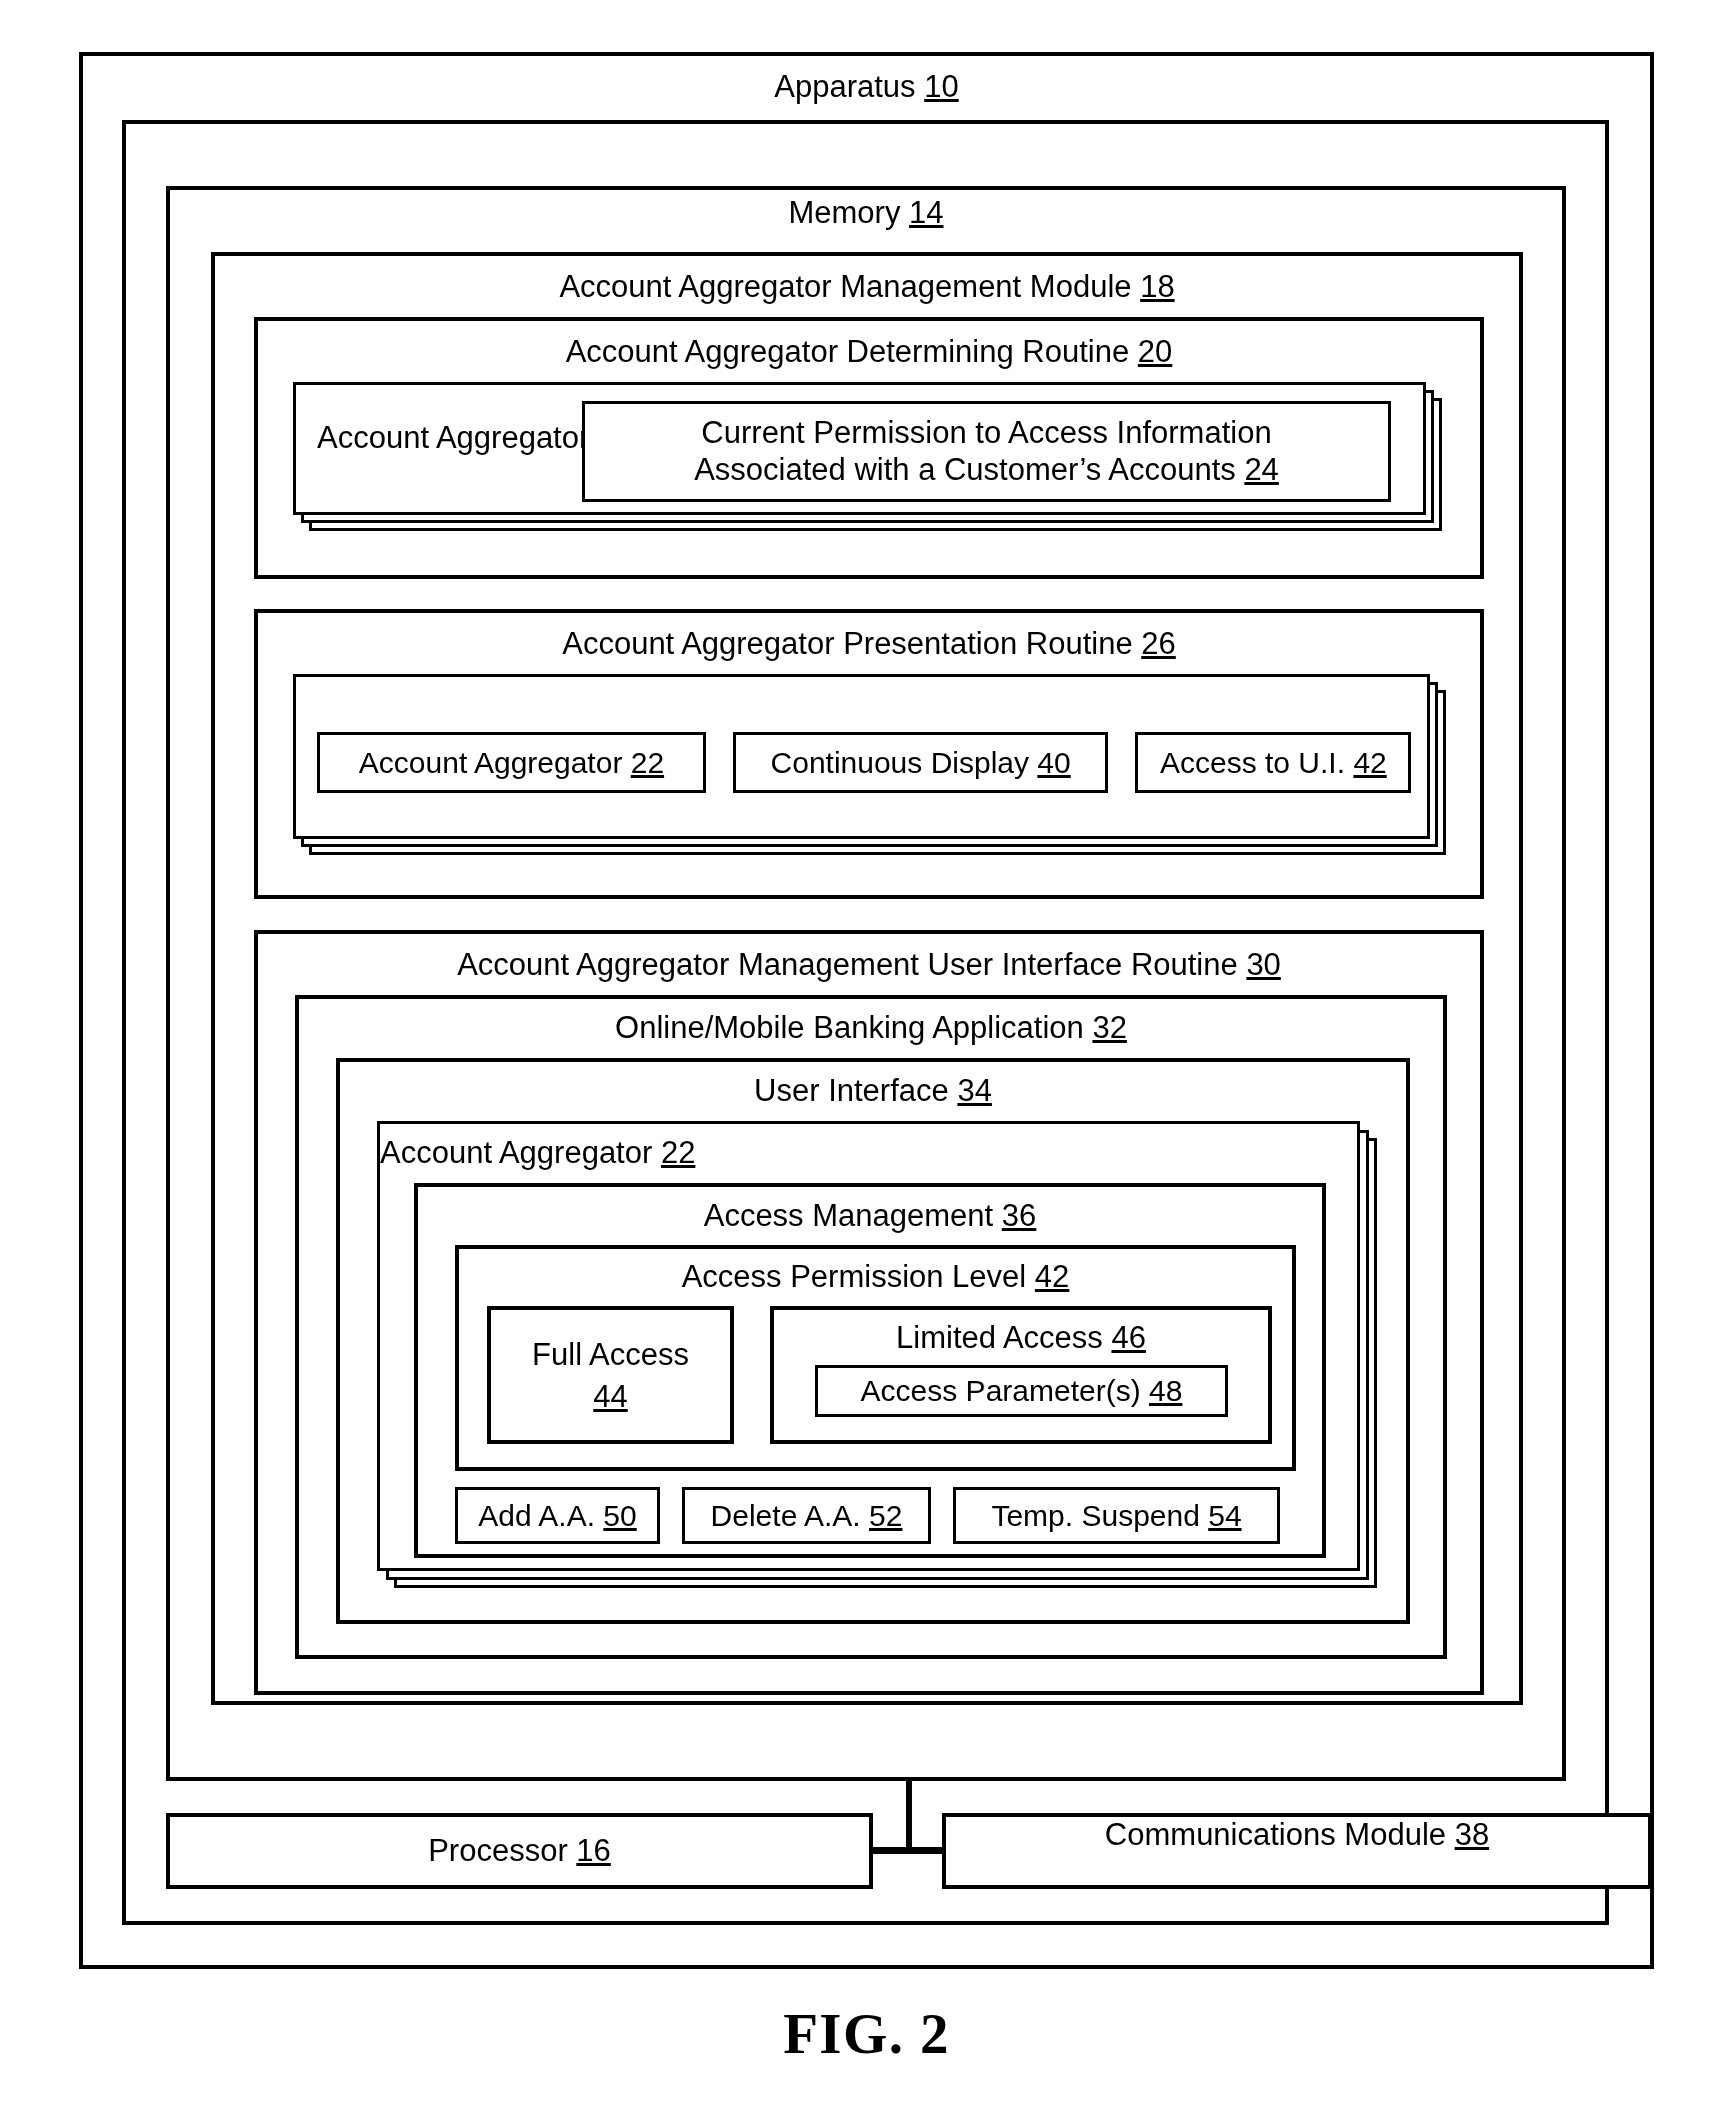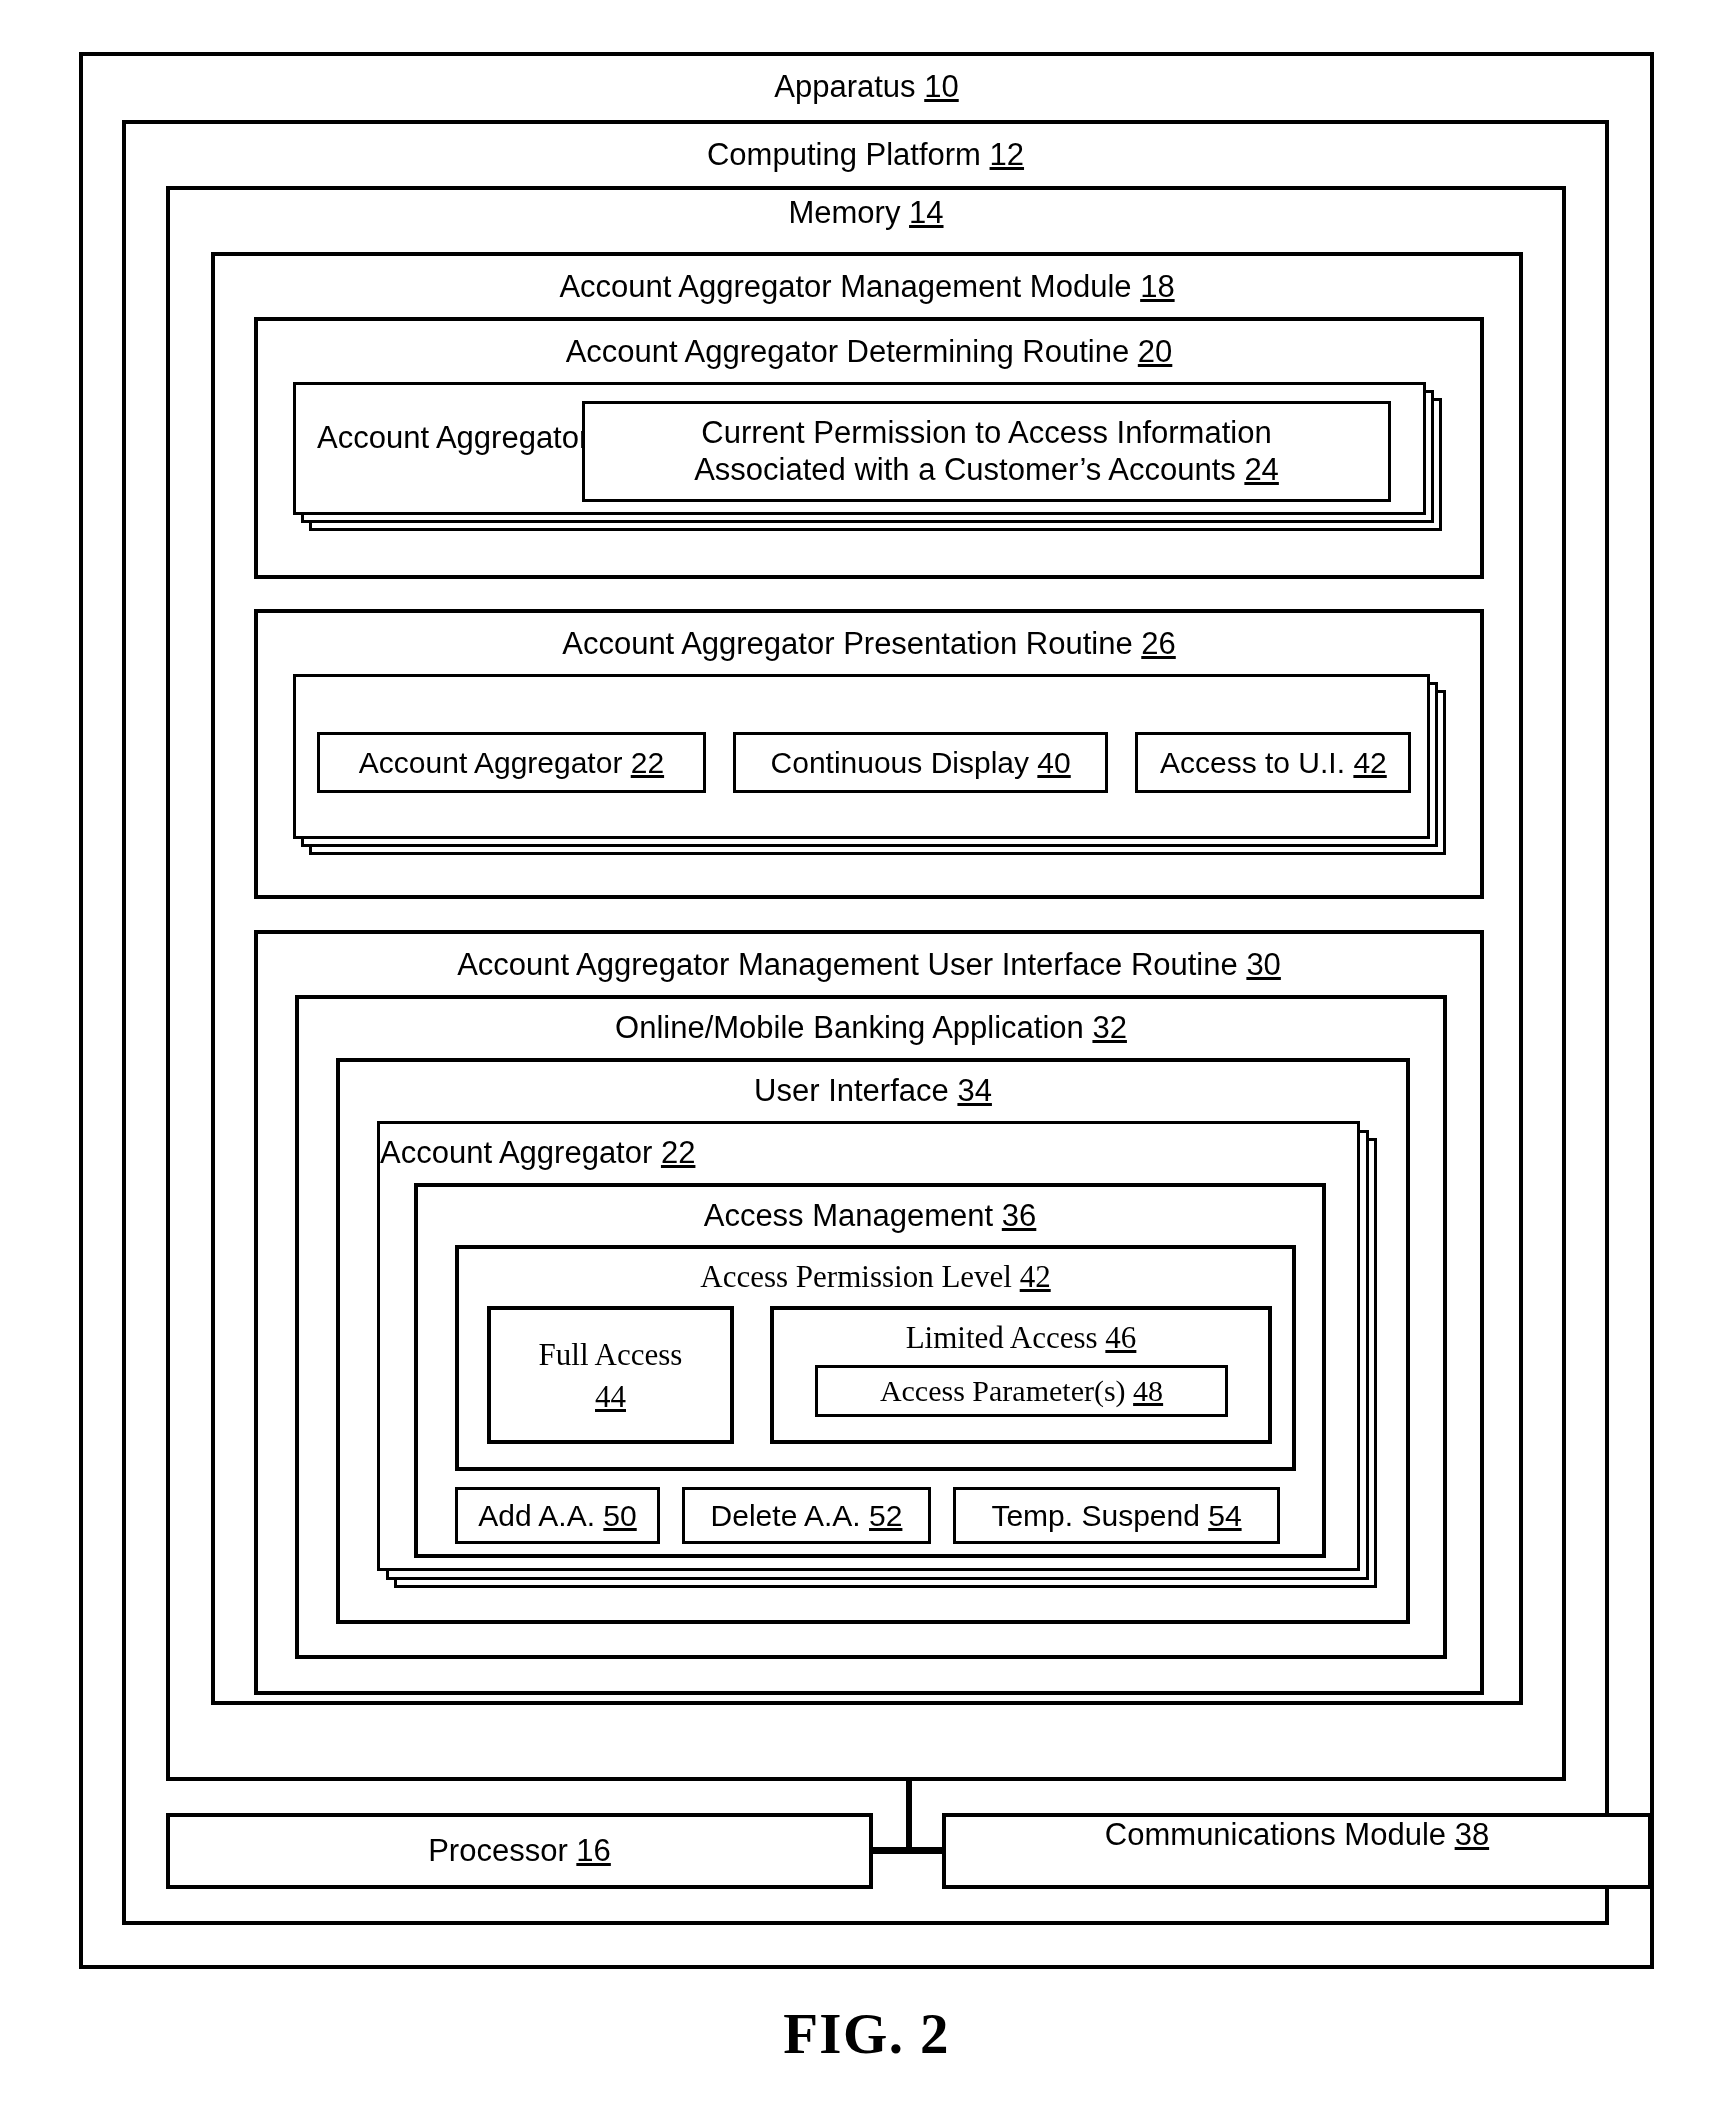--- a/index.html
+++ b/index.html
@@ -226,21 +226,20 @@
   }
   #access36 > .cap { font-size: 31px; padding-top: 11.3px; }
 
   #apl42 {
     position: absolute;
     left: 37px; top: 58px;
     width: 841px; height: 226px;
     border: 4.2px solid #000;
     background: #fff;
     box-sizing: border-box;
-    font-family: Liberation Serif, serif;
   }
   #apl42 > .cap { font-size: 31px; padding-top: 10px; }
 
   #full44 {
     position: absolute;
     left: 28px; top: 57px;
     width: 247px; height: 138px;
     border: 4.2px solid #000;
     background: #fff;
     box-sizing: border-box;
@@ -349,24 +348,20 @@
 </head>
 <body>
 
 <div id="apparatus" class="box">
   <div class="cap">
     <span>Apparatus</span>
     <span class="num">10</span>
   </div>
 
   <div id="platform" class="box">
-    <div class="cap">
-      <span>Computing Platform</span>
-      <span class="num">12</span>
-    </div>
 
     <div id="memory" class="box">
       <div class="cap">
         <span>Memory</span>
         <span class="num">14</span>
       </div>
 
       <div id="aamodule" class="box">
         <div class="cap">
           <span>Account Aggregator Management Module</span>

